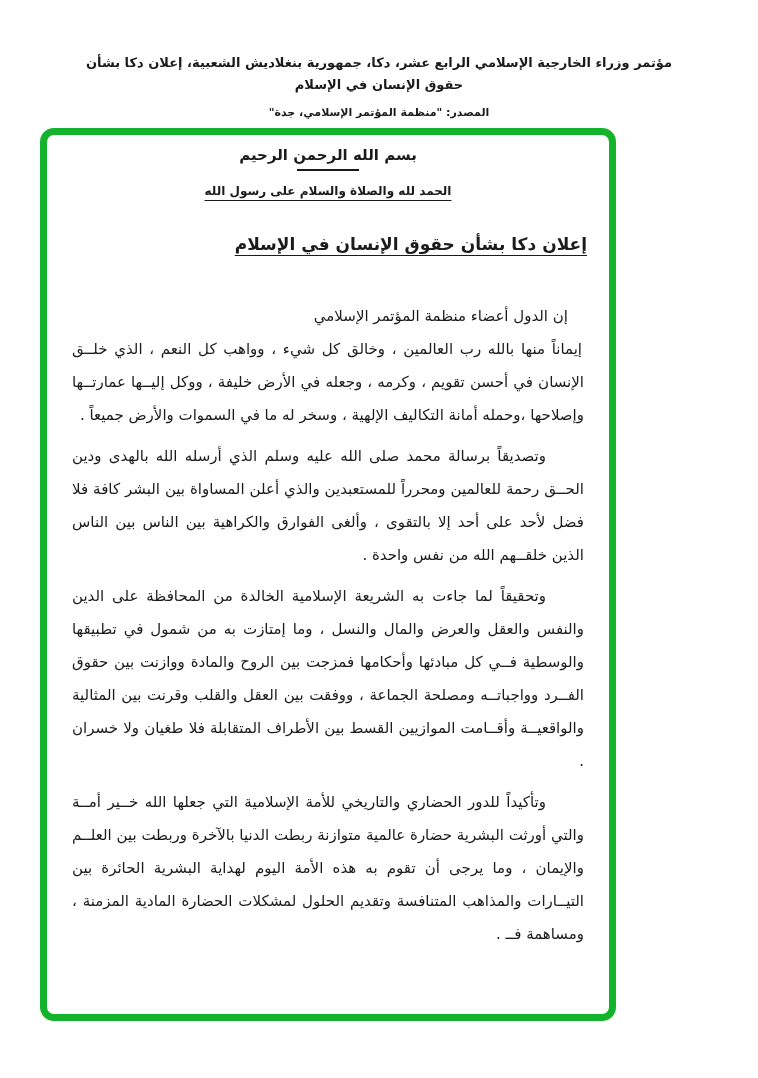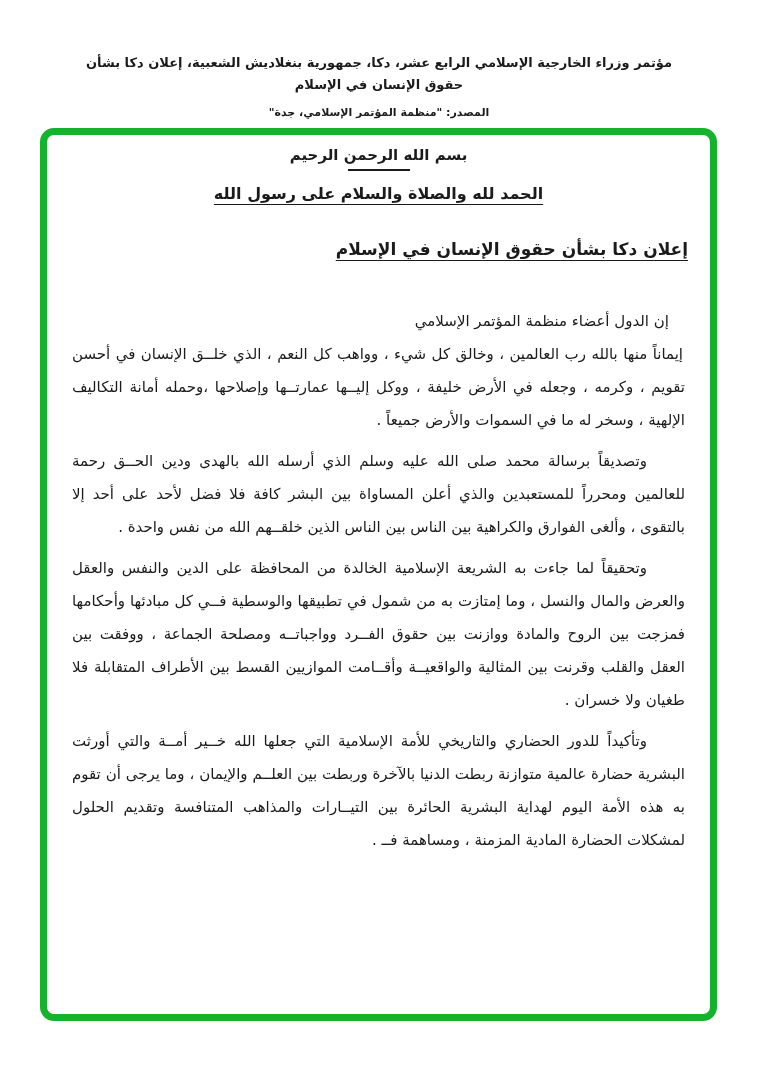--- a/index.html
+++ b/index.html
@@ -20,41 +20,41 @@
   .doc-header{
     position:absolute;top:52px;left:0;right:0;
     text-align:center;
     font-weight:bold;
   }
   .doc-header .line1{font-size:13px;line-height:22px;padding:0 70px;}
   .doc-header .line2{font-size:11px;line-height:16px;margin-top:9px;}
   .frame{
     position:absolute;
     left:40px;top:128px;
-    width:677px;height:893px;
+    width:576px;height:893px;
     box-sizing:border-box;
     border:7px solid var(--border_green);
     border-radius:14px;
     padding:0 22px;
     background:var(--page_bg);
   }
   .bismillah-wrap{
     height:19px;overflow:hidden;text-align:center;margin-top:10px;
   }
   .bismillah-text{
     display:inline-block;font-weight:bold;font-size:15px;
     line-height:32px;margin-top:-11px;white-space:nowrap;
   }
   .bismillah-rule{
     width:62px;height:0;border-top:2px solid var(--text_black);
     margin:5px auto 0;
   }
   .salutation{
     margin-top:13px;text-align:center;
-    font-size:16px;font-weight:bold;
+    font-size:12px;font-weight:bold;
     text-decoration:underline;text-underline-offset:5px;
   }
   .doc-title{
     margin-top:36px;text-align:right;
     font-size:17px;font-weight:bold;
     text-decoration:underline;text-underline-offset:5px;
   }
   .doc-body{
     margin-top:38px;
     font-size:15px;line-height:33px;

